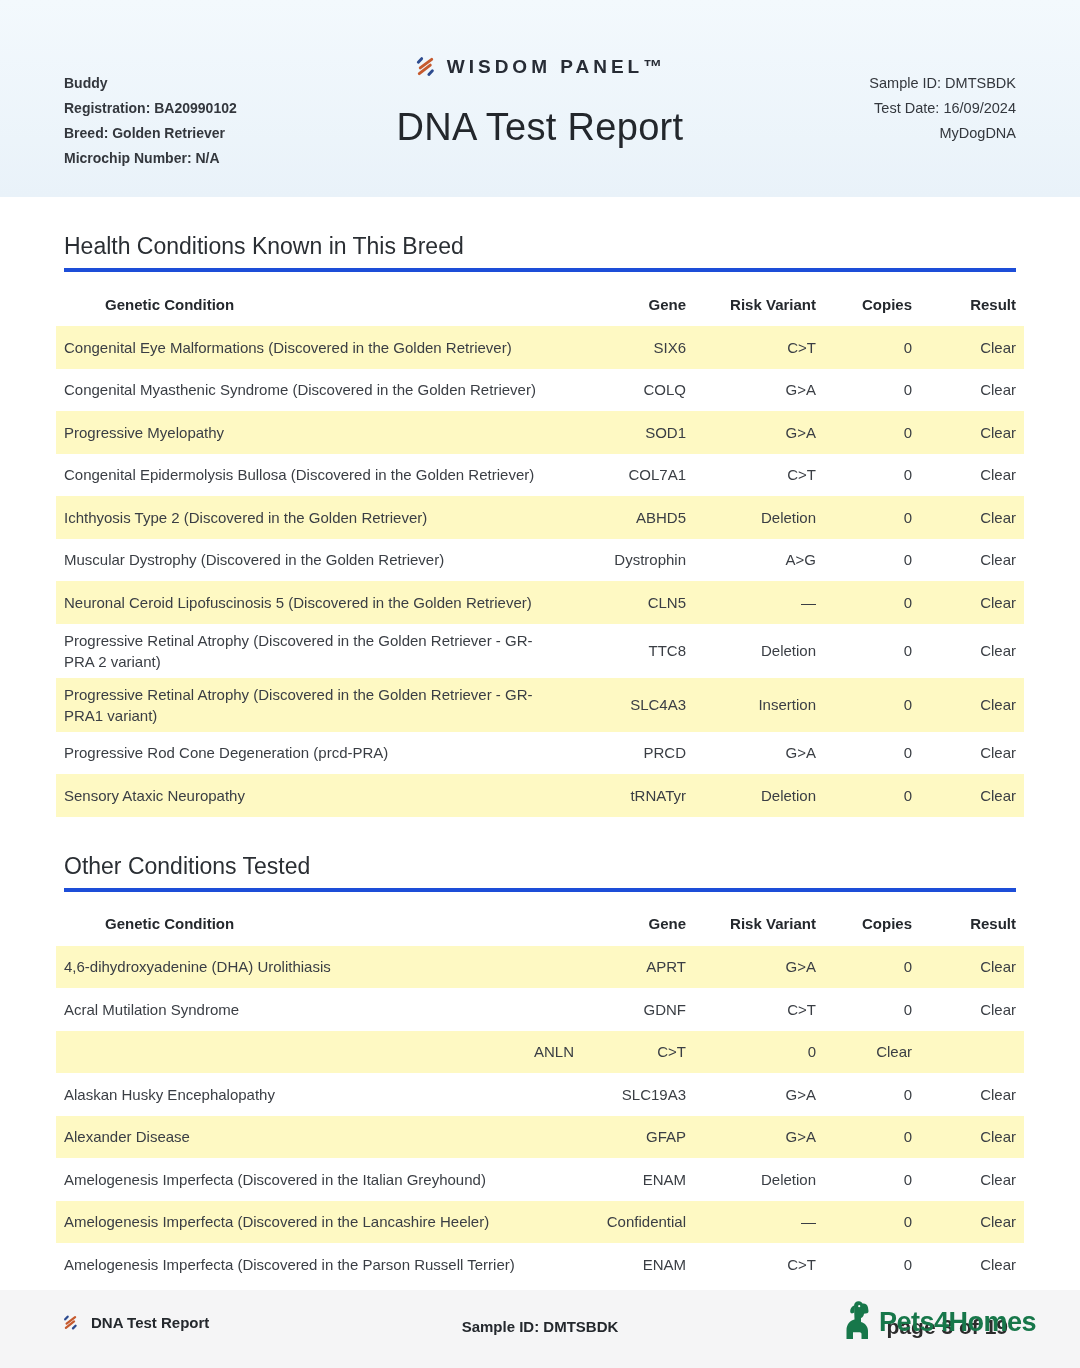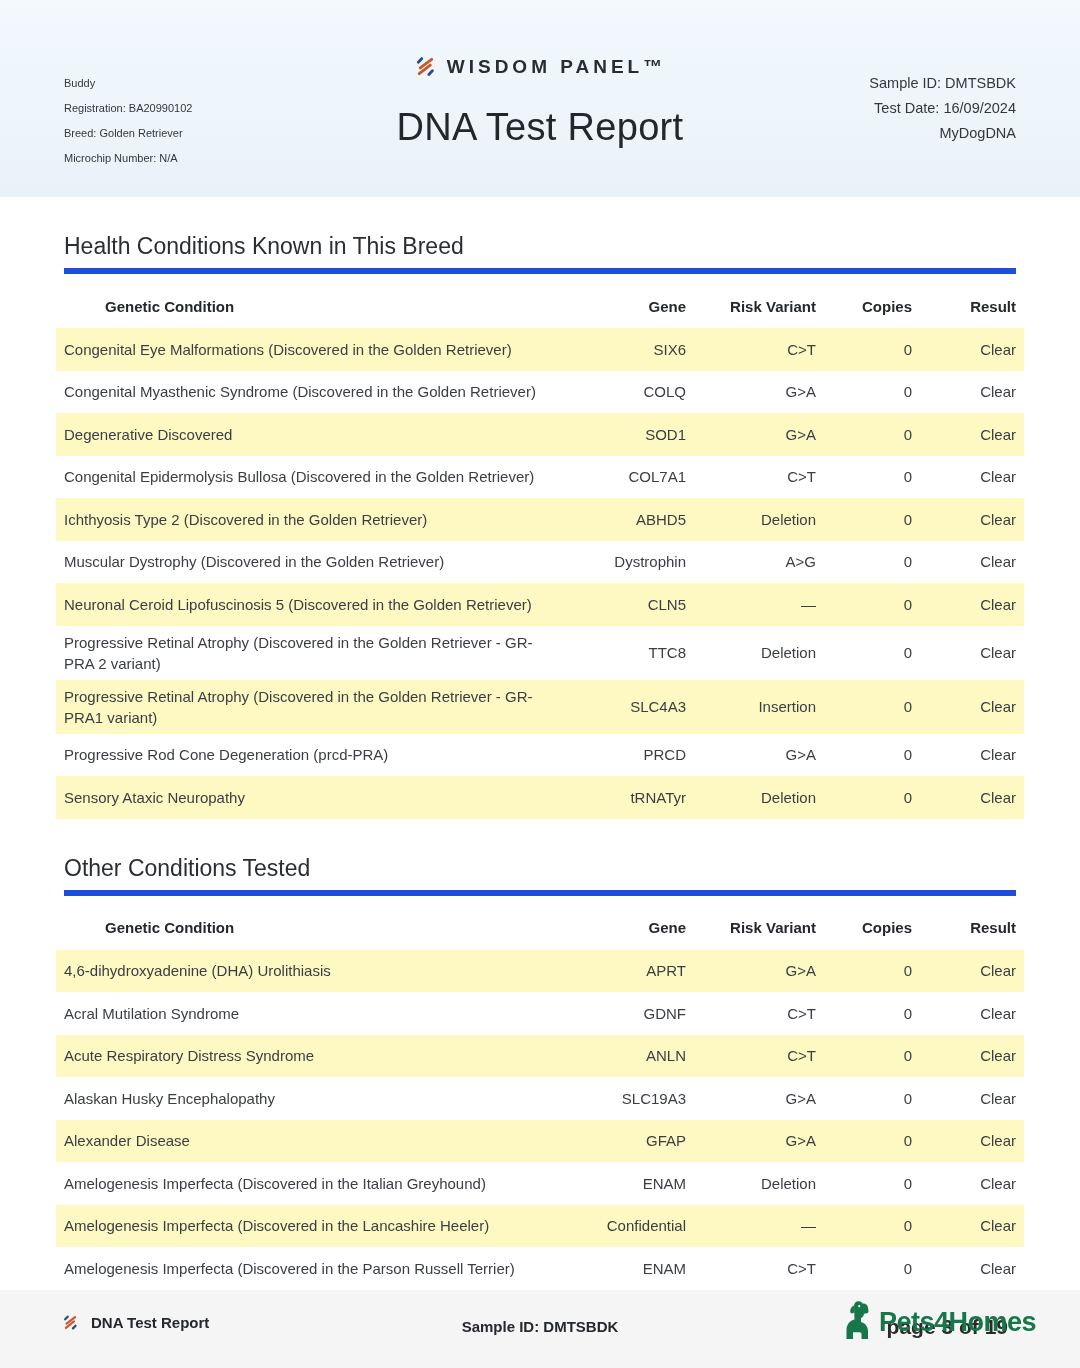--- a/index.html
+++ b/index.html
@@ -10,21 +10,21 @@
   }
 
   
   .report-header {
     height:197px;
     background:linear-gradient(180deg,#f3f9fd 0%, #e9f2f9 100%);
     position:relative;
   }
   .pet-info {
     position:absolute; left:64px; top:71px;
-    font-size:11px; line-height:25px; color:#33373d;
+    font-size:14px; line-height:25px; color:#33373d;font-weight:bold;
   }
   .brand-center {
     position:absolute; left:0; right:0; top:55px; text-align:center;
   }
   .brand-row {
     display:inline-flex; align-items:center; gap:10px;
   }
   .brand-word {
     font-size:19px; font-weight:600; letter-spacing:4px; color:#272c35;
   }
@@ -34,21 +34,21 @@
   .sample-meta {
     position:absolute; right:64px; top:71px; text-align:right;
     font-size:14.5px; line-height:25px; color:#33373d;
   }
 
   
   .main { padding:0 56px; }
   .section-title {
     margin:36px 8px 0 8px;
     font-size:23px; font-weight:400; color:#2a2e33;
-    padding-bottom:8px; border-bottom:6px solid #1d4ed8;
+    padding-bottom:8px; border-bottom:4px solid #1d4ed8;
   }
 
   .table { width:100%; margin-top:10px; }
   .t-head, .t-row {
     display:grid;
     grid-template-columns:1fr 112px 130px 96px 104px;
     align-items:center;
     padding:0 8px;
   }
   .t-head { min-height:44px;margin-left:41px; }
@@ -137,21 +137,21 @@
         <div class="cell num">Clear</div>
       </div>
       <div class="t-row">
         <div class="cell cond">Congenital Myasthenic Syndrome (Discovered in the Golden Retriever)</div>
         <div class="cell num">COLQ</div>
         <div class="cell num">G&gt;A</div>
         <div class="cell num">0</div>
         <div class="cell num">Clear</div>
       </div>
       <div class="t-row alt">
-        <div class="cell cond">Degenerative Discovered</div>
+        <div class="cell cond">Progressive Myelopathy</div>
         <div class="cell num">SOD1</div>
         <div class="cell num">G&gt;A</div>
         <div class="cell num">0</div>
         <div class="cell num">Clear</div>
       </div>
       <div class="t-row">
         <div class="cell cond">Congenital Epidermolysis Bullosa (Discovered in the Golden Retriever)</div>
         <div class="cell num">COL7A1</div>
         <div class="cell num">C&gt;T</div>
         <div class="cell num">0</div>
@@ -225,21 +225,20 @@
         <div class="cell num">Clear</div>
       </div>
       <div class="t-row">
         <div class="cell cond">Acral Mutilation Syndrome</div>
         <div class="cell num">GDNF</div>
         <div class="cell num">C&gt;T</div>
         <div class="cell num">0</div>
         <div class="cell num">Clear</div>
       </div>
       <div class="t-row alt">
-        <div class="cell cond">Acute Respiratory Distress Syndrome</div>
         <div class="cell num">ANLN</div>
         <div class="cell num">C&gt;T</div>
         <div class="cell num">0</div>
         <div class="cell num">Clear</div>
       </div>
       <div class="t-row">
         <div class="cell cond">Alaskan Husky Encephalopathy</div>
         <div class="cell num">SLC19A3</div>
         <div class="cell num">G&gt;A</div>
         <div class="cell num">0</div>

